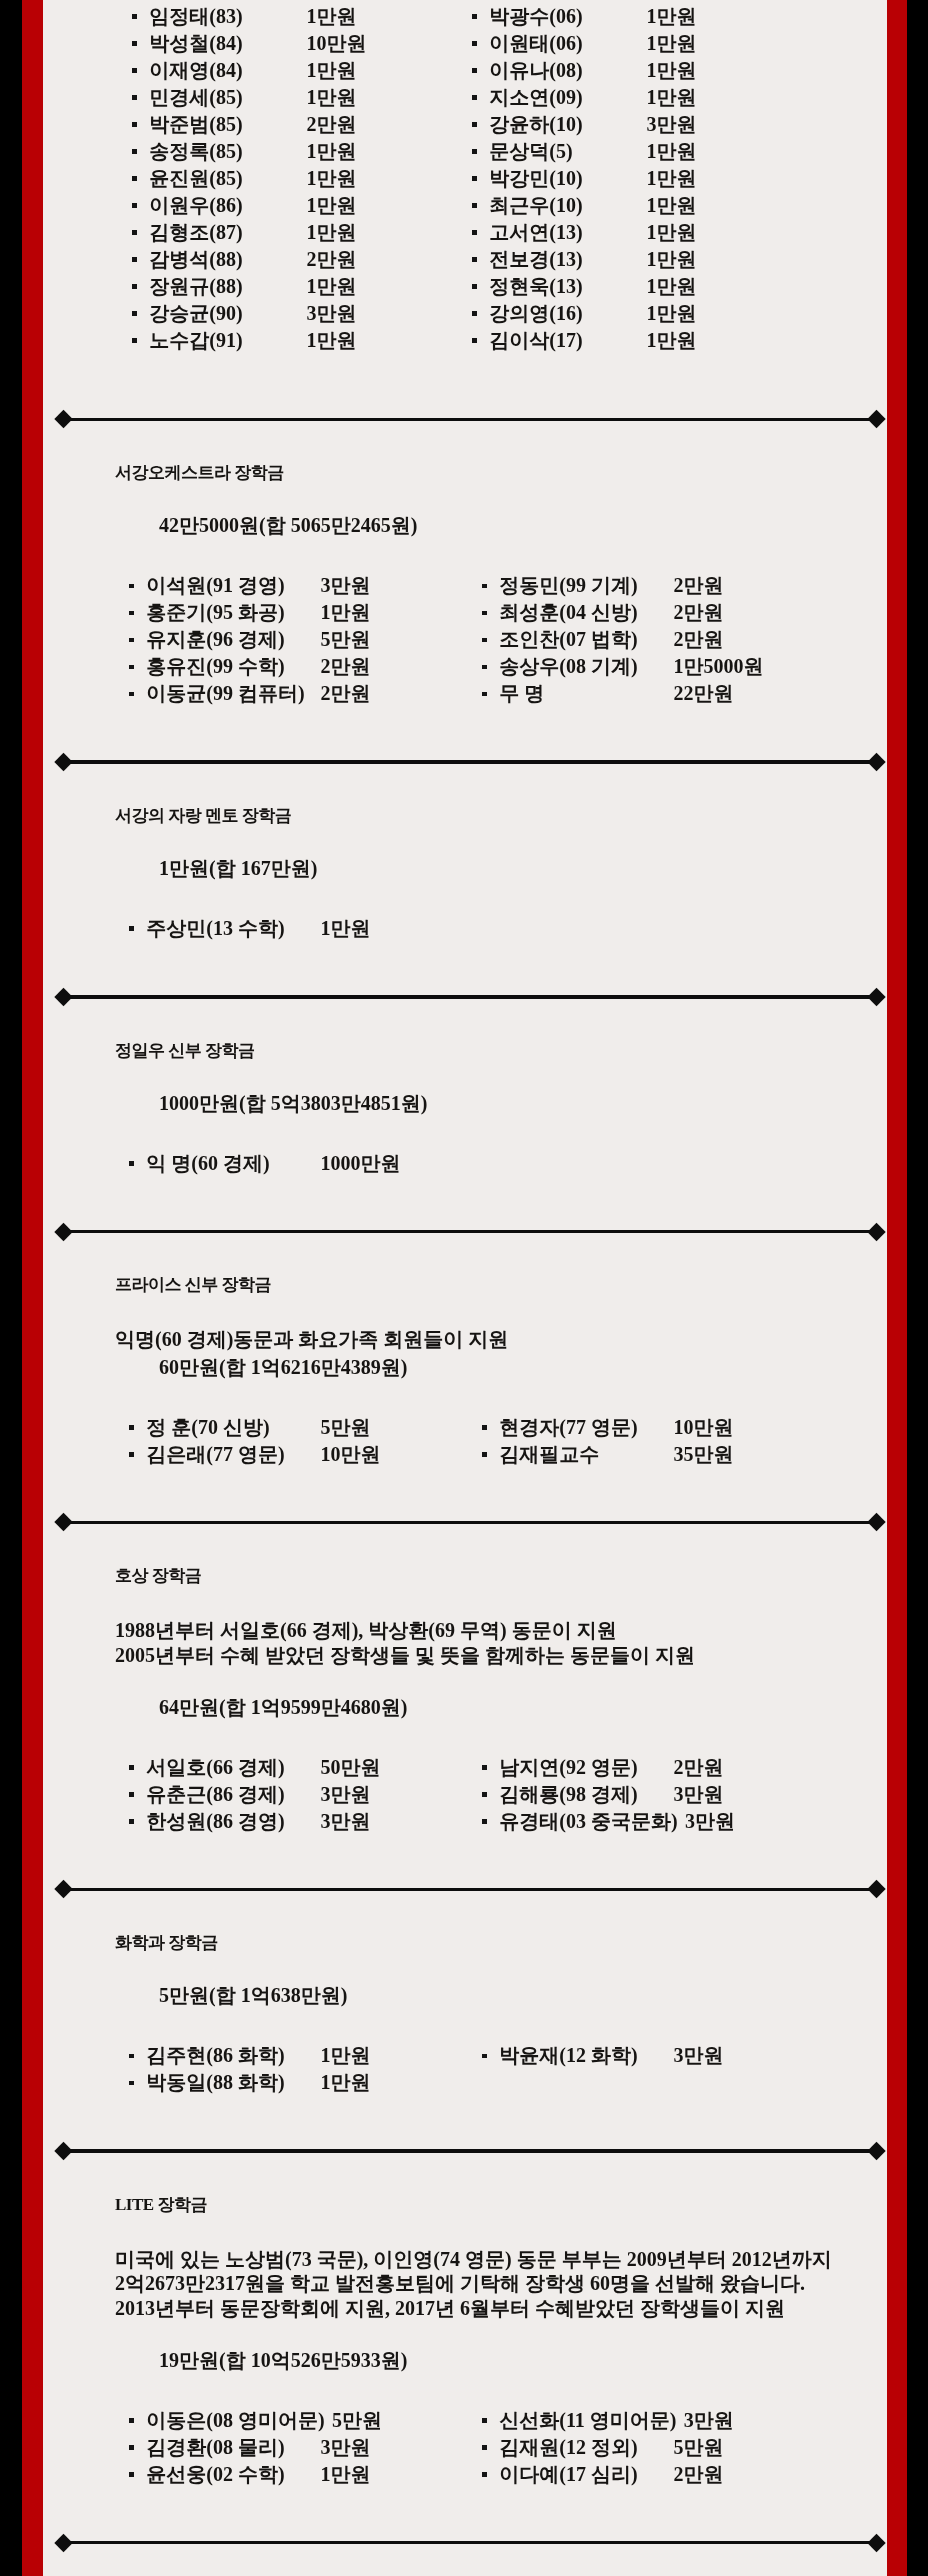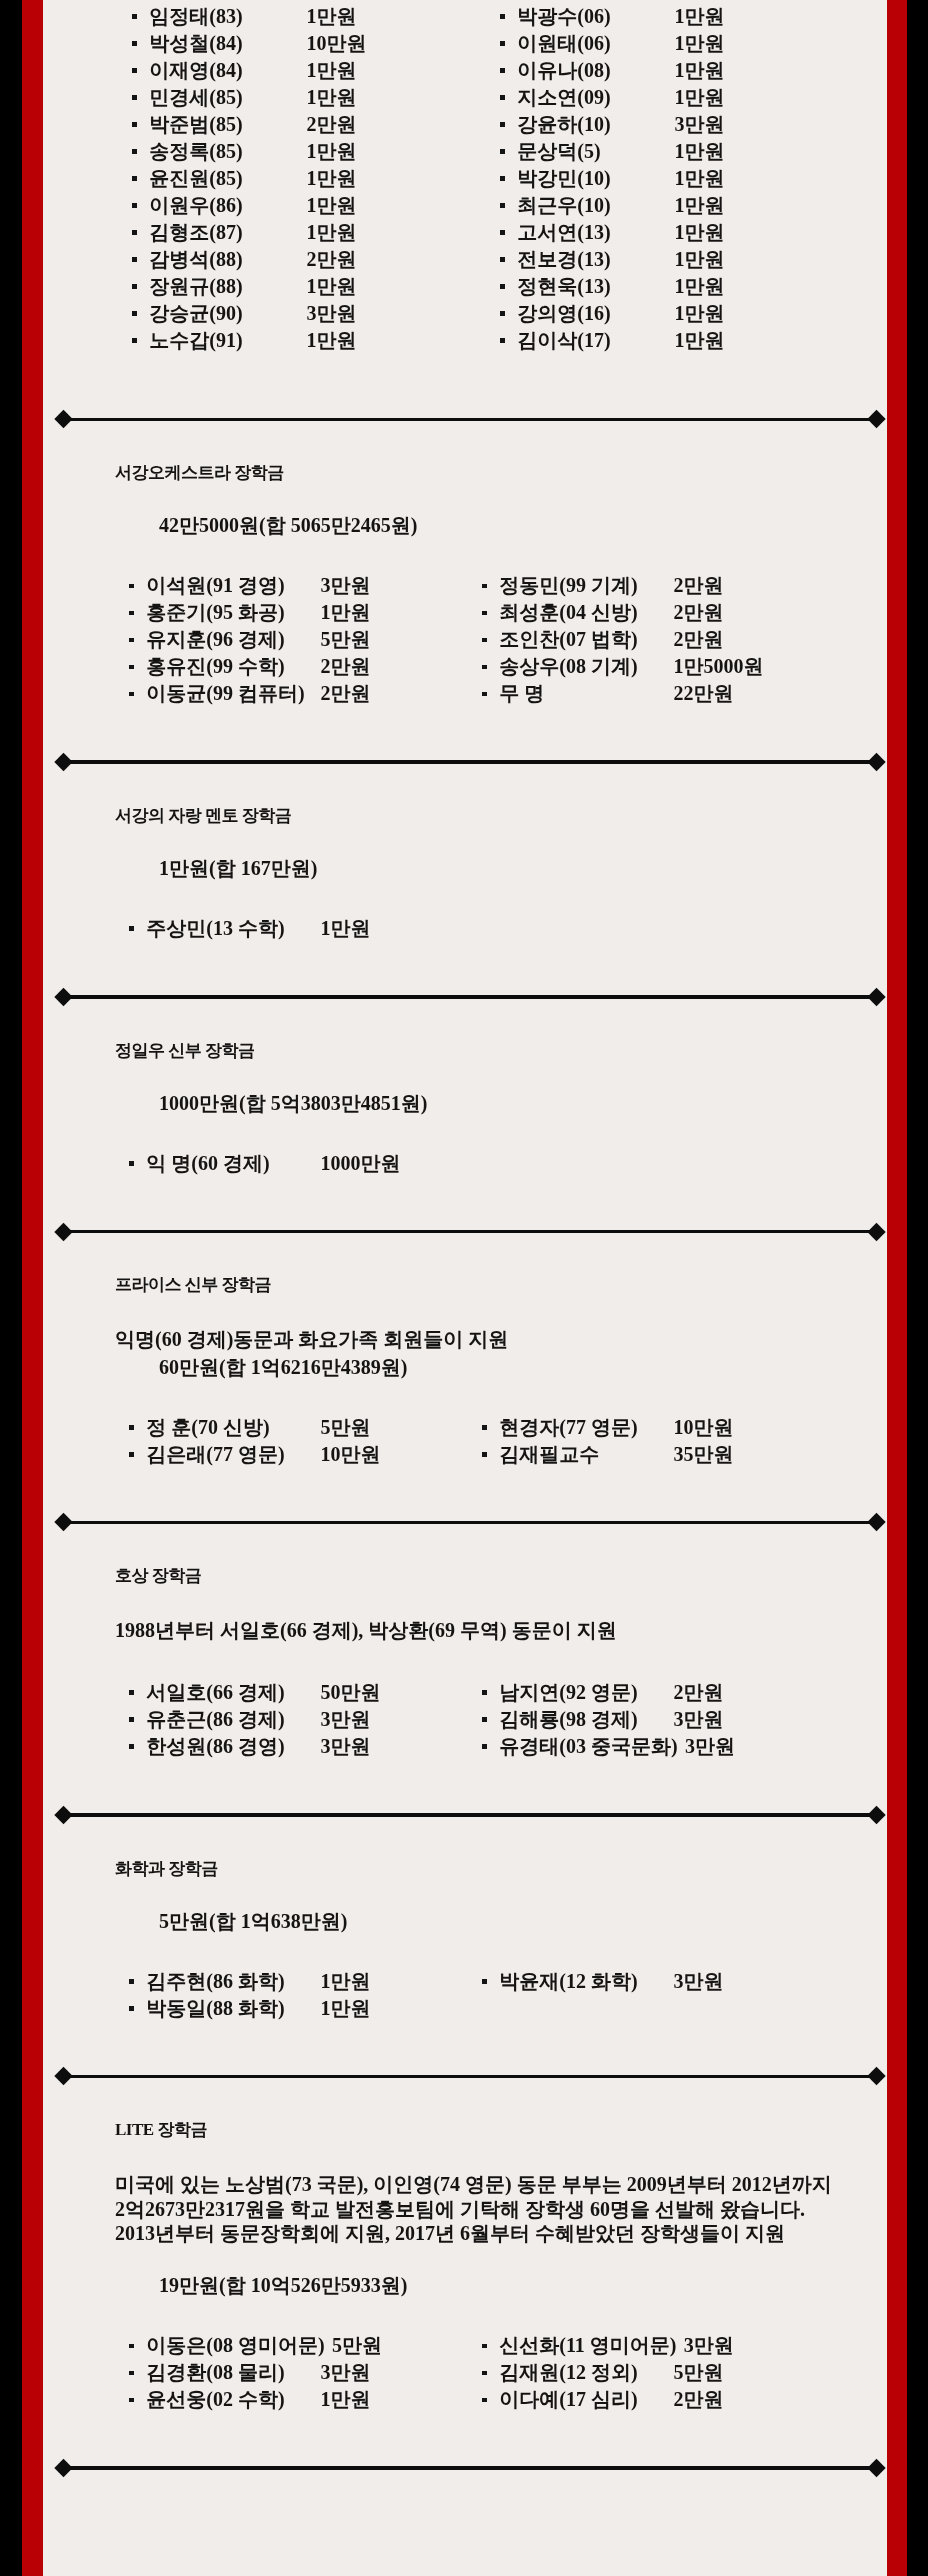--- a/index.html
+++ b/index.html
@@ -62,21 +62,20 @@
   .dname { min-width: 150px; padding-right: 7.3px; }
   .damount { }
 
   
   .top-list {
     padding-top: 2.6px;
     padding-left: 88px;
     display: grid;
     grid-template-columns: 340px auto;
     align-items: start;
-    gap: 28px;
   }
 
   
   .divider {
     position: relative;
     height: 3.7px;
     background: #0d0d0d;
     margin-left: 17px;
     margin-right: 6.8px;
     margin-top: 53px;
@@ -399,21 +398,23 @@
                 <span class="damount">35만원</span>
               </div>
             </div>
           </div>
         </div>
         <div class="divider"></div>
         <div class="section">
           <h2 class="section-title">호상 장학금</h2>
           <div class="section-desc">
             <p>1988년부터 서일호(66 경제), 박상환(69 무역) 동문이 지원</p>
-          </div>
+            <p>2005년부터 수혜 받았던 장학생들 및 뜻을 함께하는 동문들이 지원</p>
+          </div>
+          <div class="section-amount">64만원(합 1억9599만4680원)</div>
           <div class="donors">
             <div class="donor-col">
               <div class="donor-row">
                 <span class="bullet"></span>
                 <span class="dname">서일호(66 경제)</span>
                 <span class="damount">50만원</span>
               </div>
               <div class="donor-row">
                 <span class="bullet"></span>
                 <span class="dname">유춘근(86 경제)</span>

